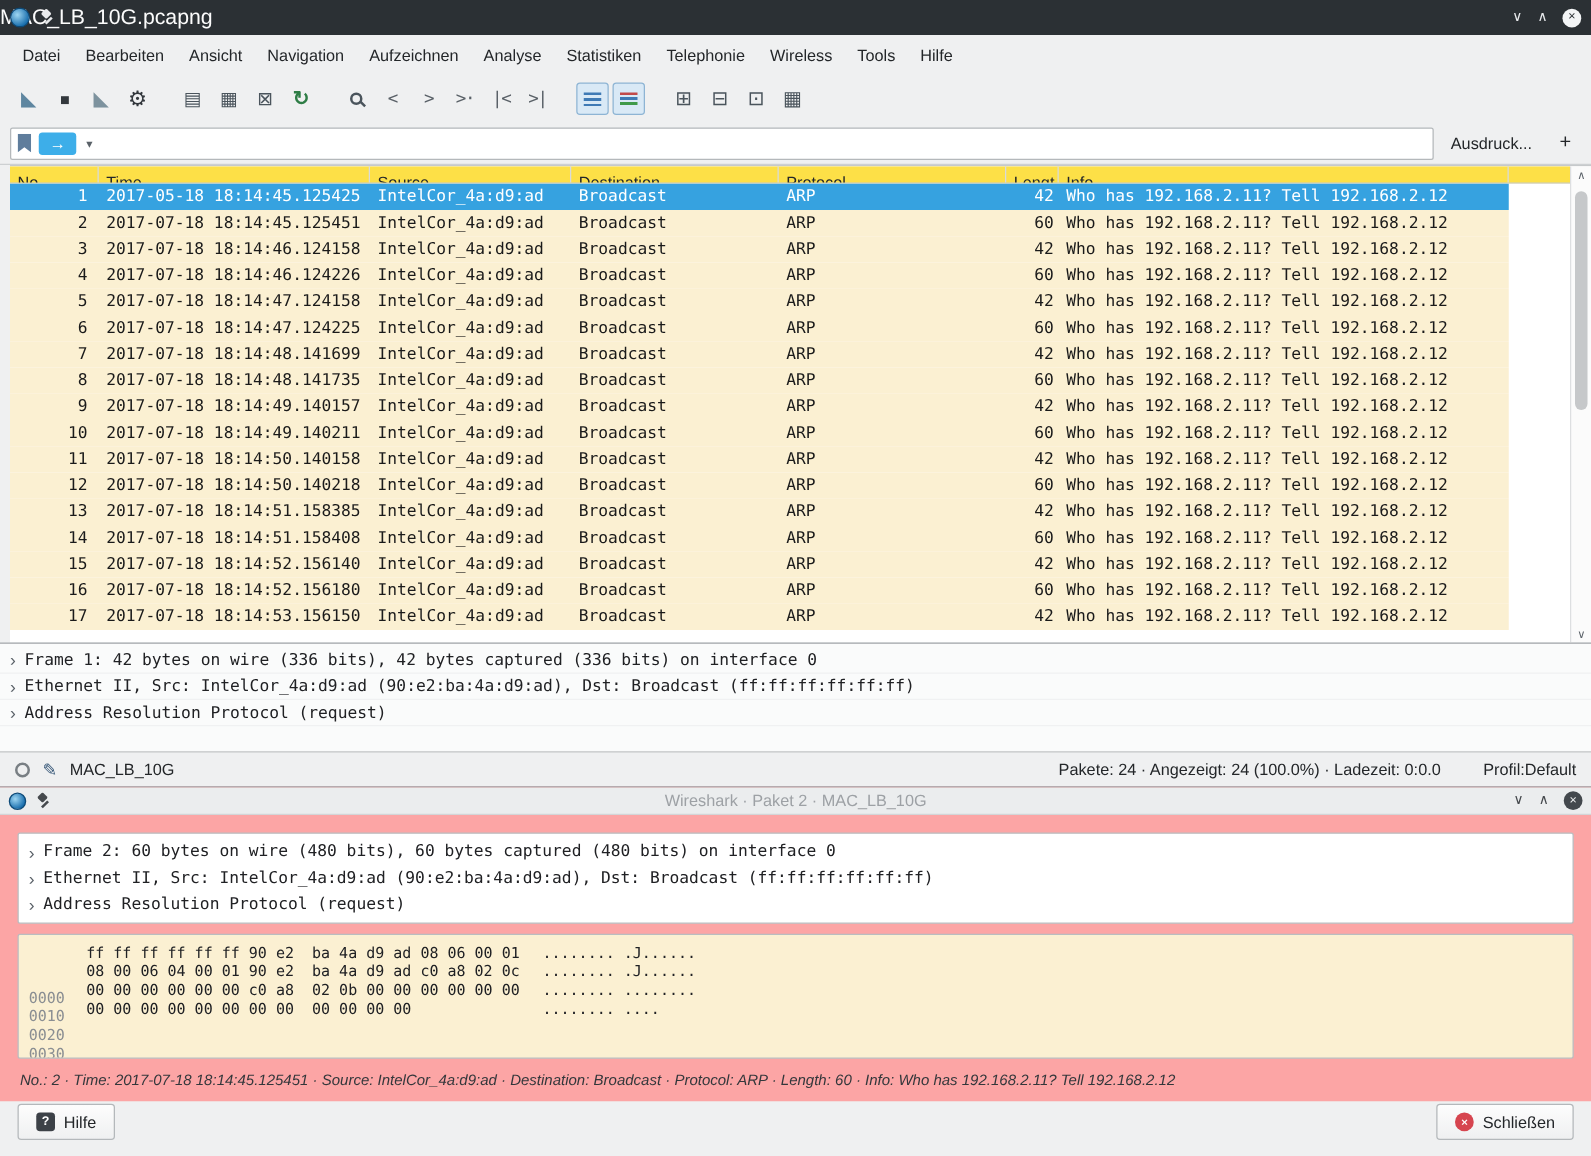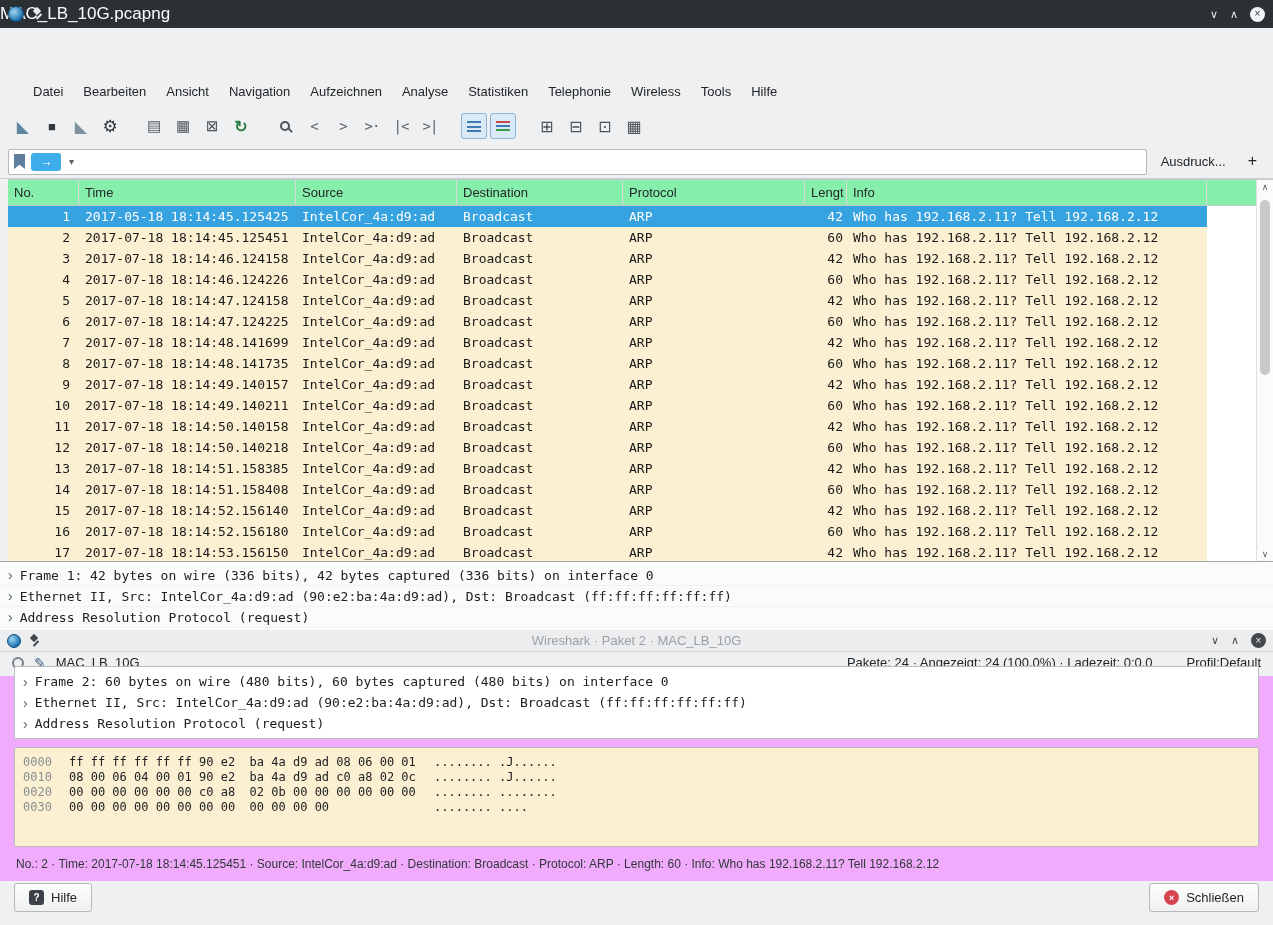--- a/index.html
+++ b/index.html
@@ -15,21 +15,21 @@
   .tb-right { margin-left:auto; display:flex; align-items:center; gap:12px; z-index:2; }
   .ws-logo { width:16px; height:16px; border-radius:50%; background:radial-gradient(circle at 35% 35%, #9ed6f2, #1a6fae 72%); border:1px solid #0d4a78; display:inline-block; }
   .pin { position:relative; width:12px; height:12px; display:inline-block; color:#e8eaec; }
   .pin::before { content:""; position:absolute; left:6px; top:5px; width:2px; height:7px; background:currentColor; transform:rotate(45deg); }
   .pin::after { content:""; position:absolute; left:2px; top:0; width:6px; height:6px; background:currentColor; border-radius:1px; transform:rotate(45deg); }
   .pin.dark { color:#45494d; }
   .winbtn { font-size:11px; color:#e8eaec; line-height:1; cursor:default; }
   .closebtn { width:15px; height:15px; border-radius:50%; background:#f3f5f6; color:#2b3034; display:flex; align-items:center; justify-content:center; font-size:10px; line-height:1; }
   .closebtn.dark { background:#43484d; color:#eceeef; }
 
-  .menubar { height:32px; display:flex; align-items:center; padding:0 23px; flex:0 0 auto;margin-top:47px; }
+  .menubar { height:32px; display:flex; align-items:center; padding:0 8px; flex:0 0 auto; }
   .menu-item { padding:5px 10px; font-size:13px; color:#232629; border-radius:2px; }
 
   .toolbar { height:38px; display:flex; align-items:center; padding:0 10px; gap:3px; flex:0 0 auto; }
   .tbtn { min-width:26px; height:26px; display:flex; align-items:center; justify-content:center; border-radius:3px; font-size:15px; color:#4a545c; border:1px solid transparent; }
   .tbtn.checked { border:1px solid #8db4d4; background:#d9e9f6; }
   .tsep { width:12px; }
   .g-fin { color:#5e86a0; font-size:16px; }
   .g-fin2 { color:#7d929e; font-size:16px; }
   .g-stop { color:#33383d; font-size:13px; }
   .g-gear { color:#33383d; font-size:17px; }
@@ -48,21 +48,21 @@
   .filter-input { flex:1; border:none; outline:none; font-size:13px; color:#232629; background:transparent; font-family:"Liberation Sans", sans-serif; }
   .filter-input::placeholder { color:#9aa0a6; }
   .apply-btn { width:30px; height:18px; background:#3daee9; border-radius:3px; color:#fff; display:flex; align-items:center; justify-content:center; font-size:13px; flex:0 0 auto; }
   .caret-btn { color:#5a6168; font-size:10px; flex:0 0 auto; padding:0 2px; }
   .expr-btn { font-size:13px; color:#232629; padding:4px 6px; }
   .plus-btn { font-size:16px; color:#232629; padding:0 8px 2px 8px; }
 
   
   .plist { height:382px; margin-left:8px; display:flex; background:#fff; border-top:1px solid #c6c9cb; flex:0 0 auto; overflow:hidden; }
   .plist-left { flex:1; overflow:hidden; }
-  .plist-header { display:flex; height:26px; background:#86efac; border-bottom:1px solid #c6c9cb; font-size:13px; }
+  .plist-header { display:flex; height:14px; background:#fde047; border-bottom:1px solid #c6c9cb; font-size:13px; }
   .hc { border-right:1px solid #d8dadc; padding:5px 0 0 6px; overflow:hidden; white-space:nowrap; }
   .hc-fill { flex:1; }
   .w-no { width:71px; }
   .w-time { width:217px; }
   .w-src { width:161px; }
   .w-dst { width:166px; }
   .w-proto { width:182px; }
   .w-len { width:42px; }
   .w-info { width:360px; }
   .plist-body { background:#fff; }
@@ -86,33 +86,33 @@
   .drow { display:flex; align-items:center; height:21px; padding-left:8px; gap:7px; font-family:"DejaVu Sans Mono", monospace; font-size:13px; color:#202124; border-bottom:1px solid #f0f1f2; }
   .expander { color:#5a6168; font-size:14px; font-family:"Liberation Sans", sans-serif; }
 
   
   .statusbar { height:28px; display:flex; align-items:center; padding:0 12px; gap:10px; border-top:1px solid #c3c6c8; background:#eff0f1; flex:0 0 auto; }
   .status-dot { width:12px; height:12px; border:2px solid #797f84; border-radius:50%; display:inline-block; }
   .expert-icon { font-size:14px; color:#3a5a7a; }
   .sb-right { margin-left:auto; display:flex; align-items:center; gap:34px; }
 
   
-  .pkwin { height:252px; border-top:1px solid #85898d; background:#f0abfc; display:flex; flex-direction:column; }
+  .pkwin { height:252px; border-top:1px solid #85898d; background:#fca5a5; display:flex; flex-direction:column; }
   .titlebar2 { height:22px; background:#ebedee; border-bottom:1px solid #d3d5d7; position:relative; display:flex; align-items:center; padding:0 7px; flex:0 0 auto; }
   .titlebar2 .tb-title { position:absolute; left:0; right:0; text-align:center; font-size:13px; color:#9da1a5; }
   .titlebar2 .winbtn { color:#45494d; }
   .ws-logo.small { width:14px; height:14px; }
   .pk-details { margin:14px 14px 0; background:#ffffff; border:1px solid #b9bdc0; border-radius:2px; padding:4px 0; flex:0 0 auto; }
   .pk-details .drow { border-bottom:none; background:transparent; }
   .pk-hex { margin:8px 14px 0; height:100px; background:#fbf0d2; border:1px solid #b9bdc0; border-radius:2px; padding:7px 8px; font-family:"DejaVu Sans Mono", monospace; font-size:12px; overflow:hidden; flex:0 0 auto; }
   .hexrow { display:flex; height:15px; line-height:15px; white-space:pre; }
-  .hexoff { color:#8a8e92; width:46px; flex:0 0 auto; }
+  .hexoff { color:#8a8e92; width:46px; flex:0 0 auto;margin-top:36px; }
   .hexbytes { width:365px; flex:0 0 auto; color:#202124; }
   .hexascii { color:#202124; }
-  .pk-status { margin:10px 16px 0; font-size:12px; color:#33373b; }
+  .pk-status { margin:10px 16px 0; font-style:italic; font-size:12px; color:#33373b; }
   .pk-buttons { display:flex; align-items:center; margin:12px 14px 0; }
   .btn { height:29px; display:inline-flex; align-items:center; gap:7px; padding:0 14px; background:linear-gradient(#fdfdfd, #eff0f1); border:1px solid #b4b8bb; border-radius:3px; font-size:13px; color:#232629; }
   .btn-close { margin-left:auto; }
   .help-ico { width:15px; height:15px; border-radius:3px; background:#3c4147; color:#fff; font-size:10px; display:flex; align-items:center; justify-content:center; font-weight:bold; }
   .close-ico { width:15px; height:15px; border-radius:50%; background:#d6454f; color:#fff; font-size:9px; display:flex; align-items:center; justify-content:center; font-weight:bold; }
 </style>
 </head>
 <body>
 
 <div class="main-window">

